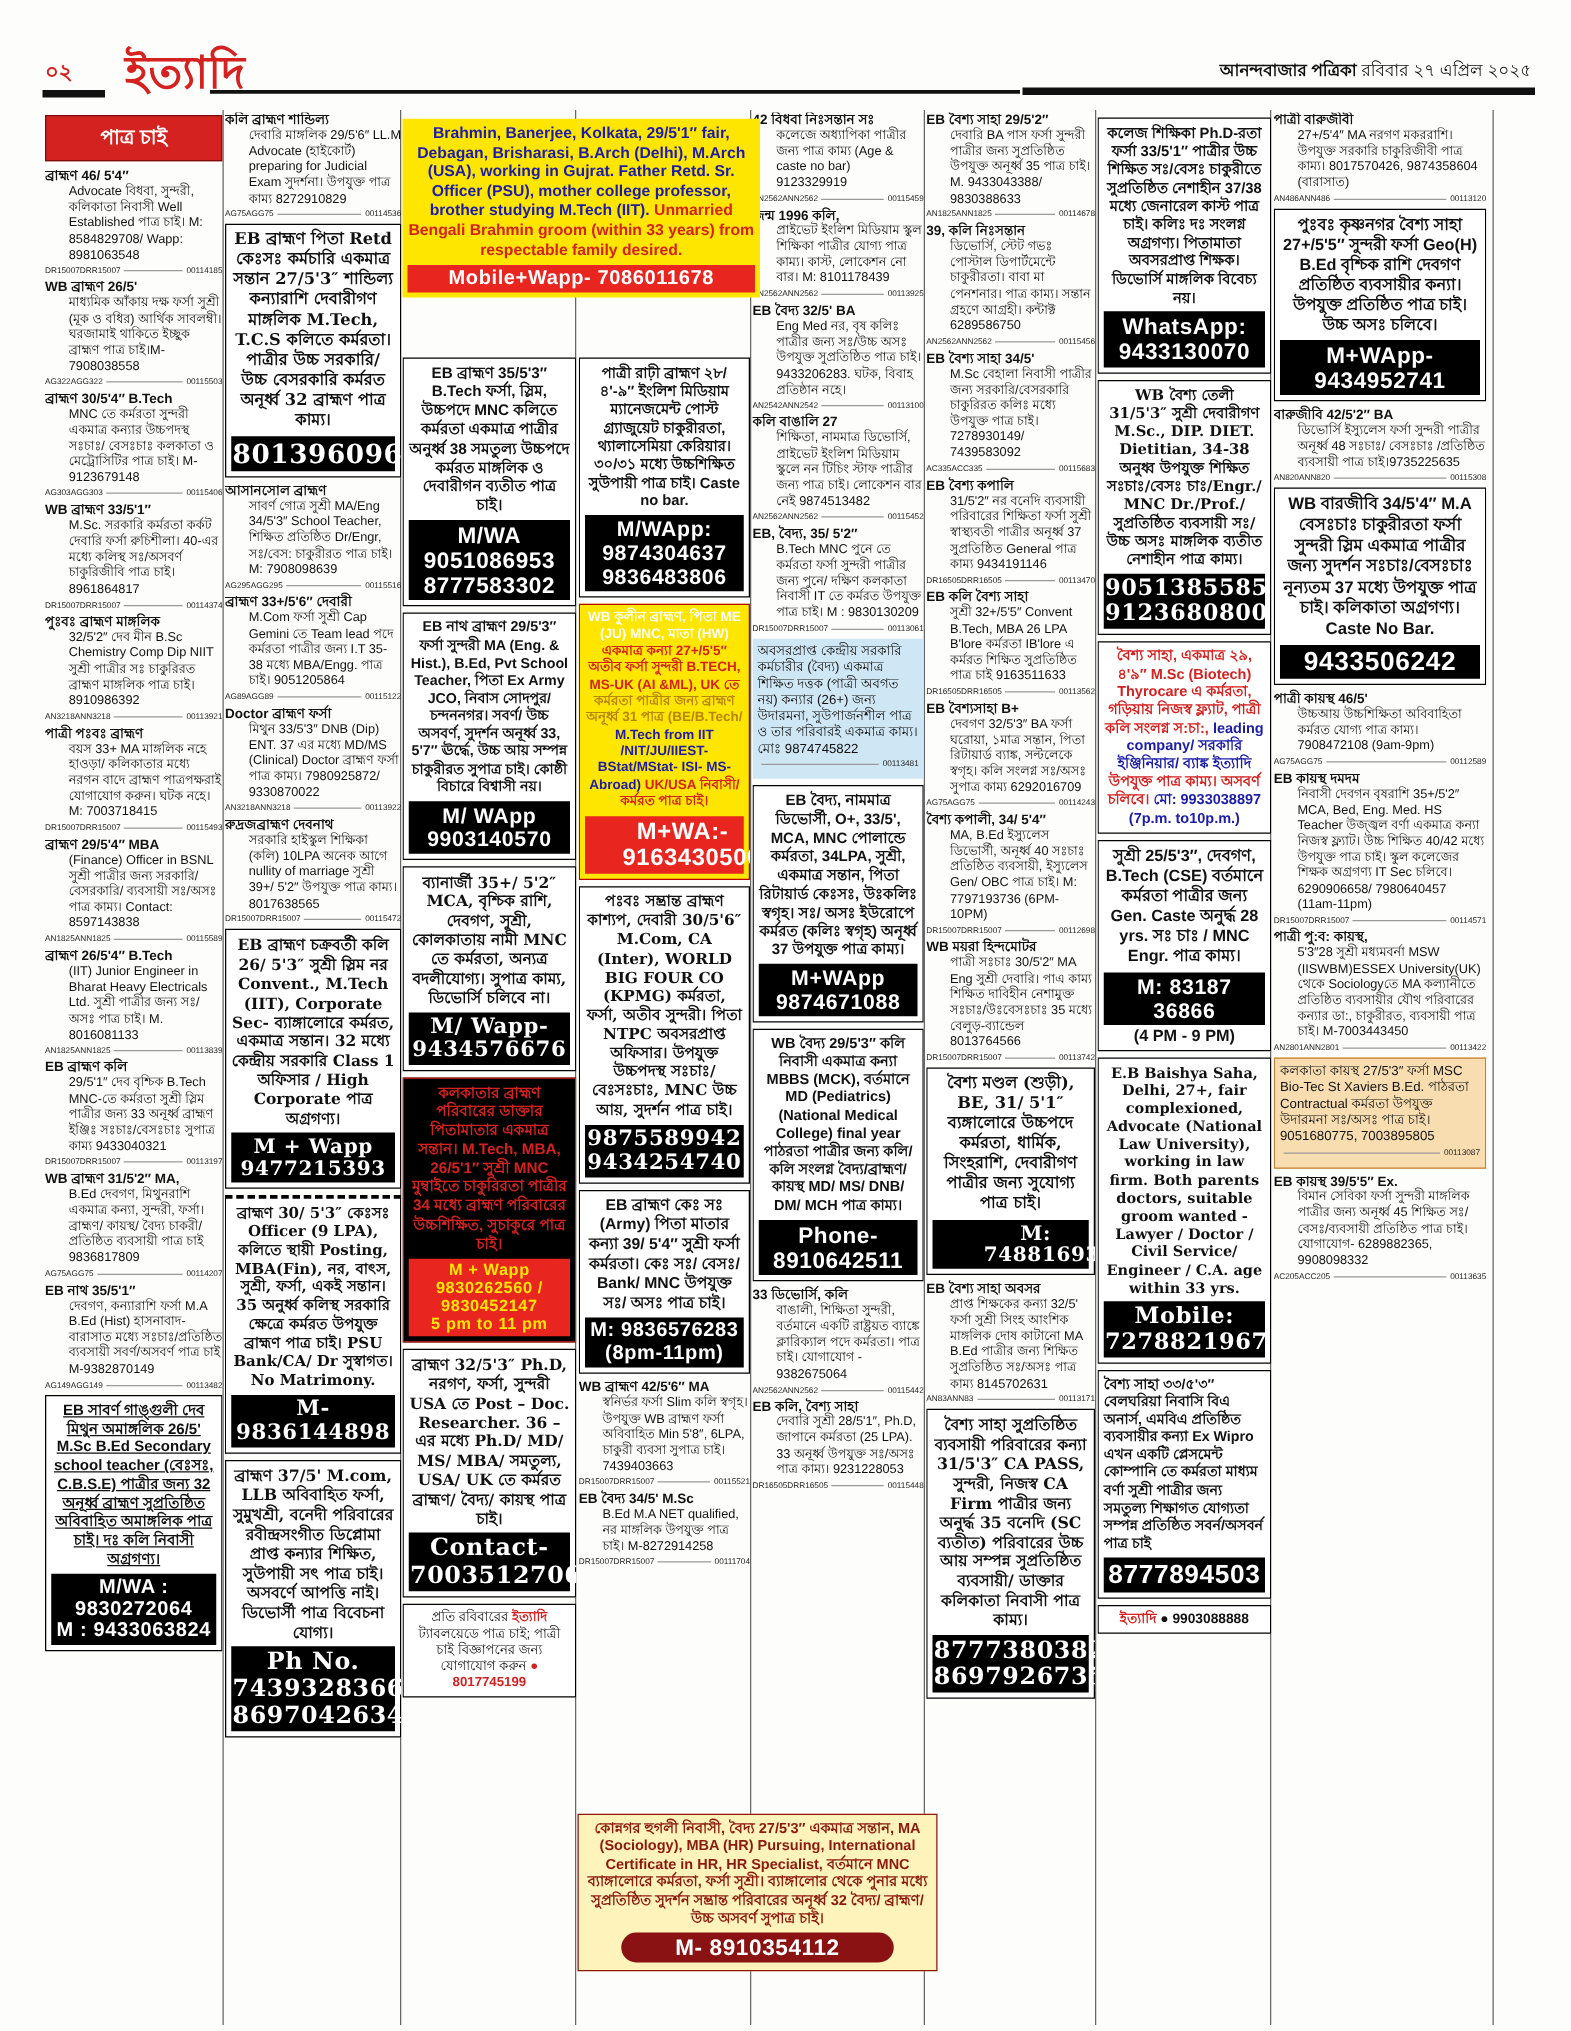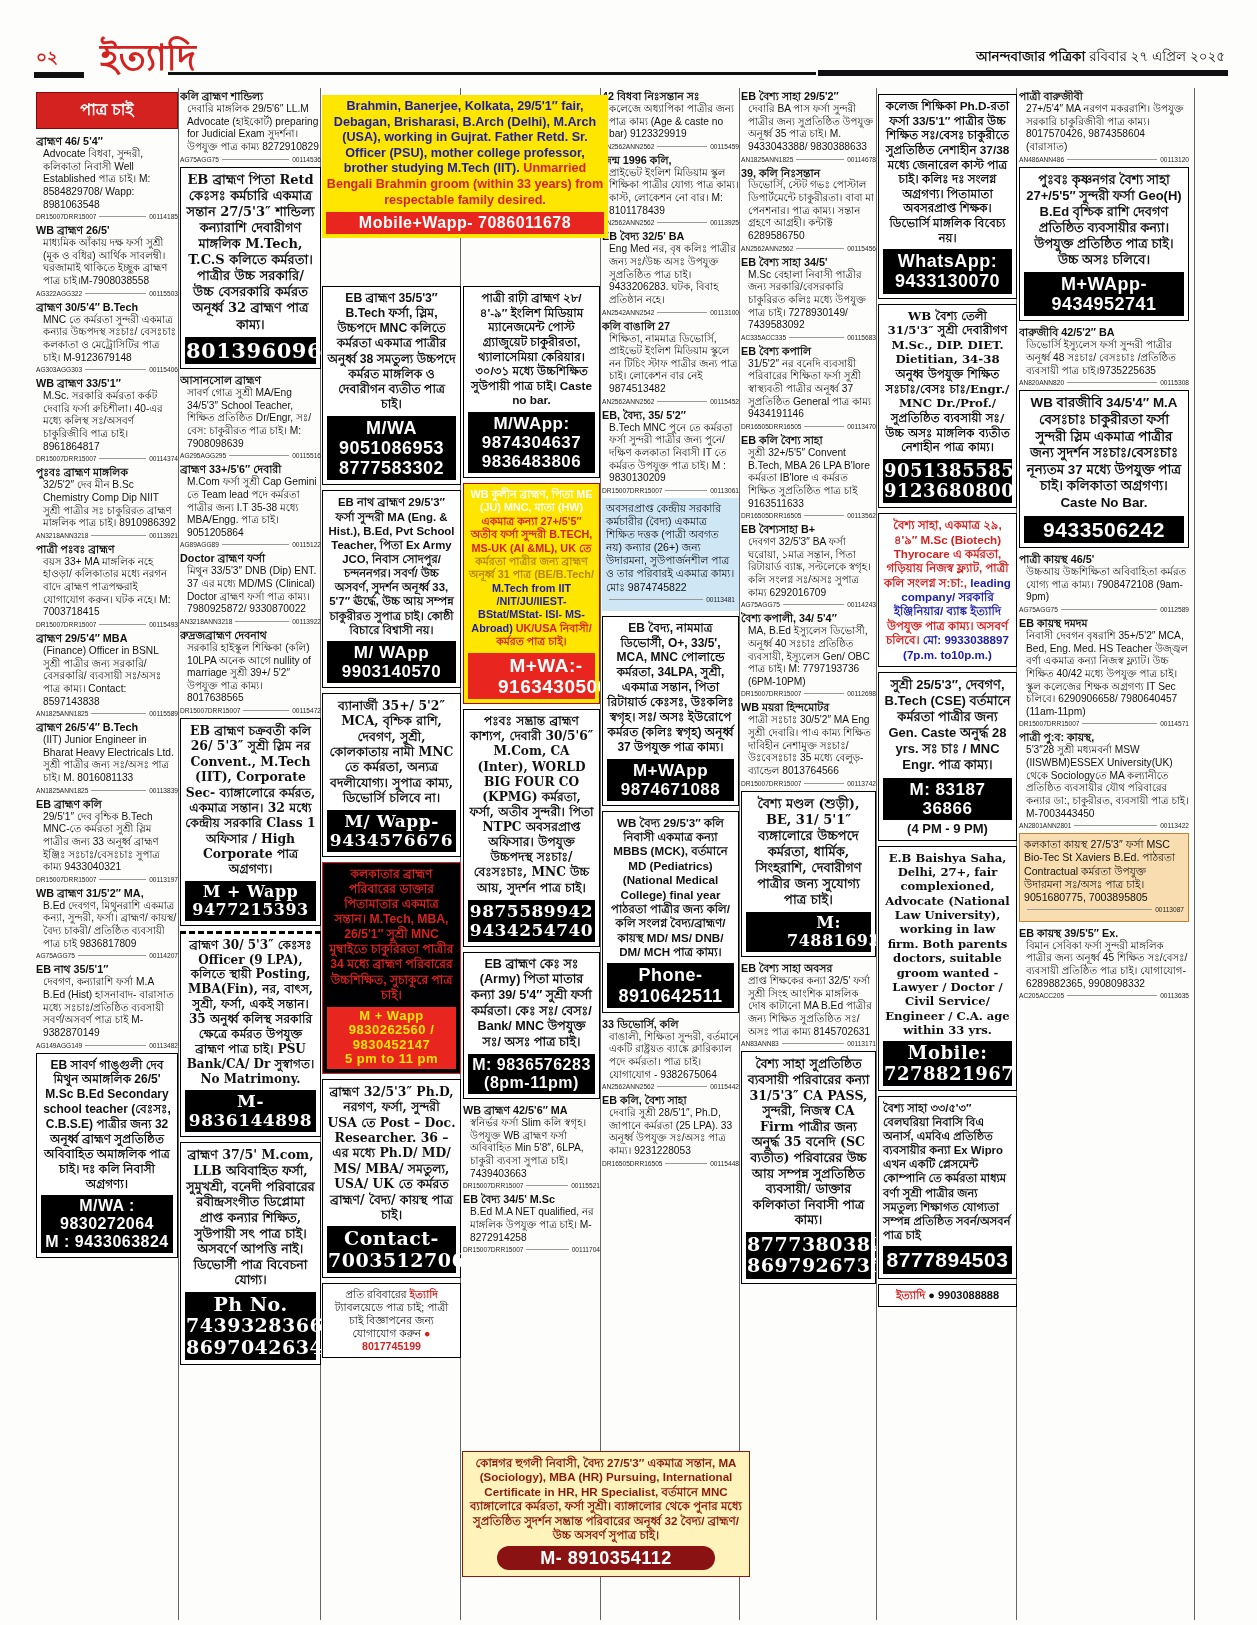--- a/index.html
+++ b/index.html
@@ -17,21 +17,21 @@
   .hdr-mast{position:absolute;right:32px;top:46px;font-size:13.5px;text-align:right;}
   .hdr-mast b{font-weight:bold;}
   
   .vline{position:absolute;width:1px;background:#666;top:88px;height:1532px;}
   .col{position:absolute;overflow:hidden;}
   .ad{margin:0 0 3px 0;}
   .section{background:#d42220;color:#fff;font-weight:bold;text-align:center;
     font-size:16px;padding:4px 2px;margin:2px 0 6px 0;border:1px solid #7d0d0d;}
   .t{font-weight:bold;font-size:10.8px;line-height:1.2;}
   .b{font-size:10.2px;line-height:1.24;}
-  .plain .b{padding-left:7px;}
+  .plain .b{padding-left:19px;}
   .boxed{border:1.5px solid #000;padding:4px 4px;margin:4px 0 5px 0;background:#fff;}
   .boxed .b{padding-left:0;font-size:10.6px;}
   .center{text-align:center;}
   .serif{font-family:"DejaVu Serif",serif;}
   .bold .b,.bold .t{font-weight:bold;}
   .phone{background:#000;color:#fff;font-weight:bold;text-align:center;
     font-size:15px;line-height:1.12;padding:2px 1px;margin-top:4px;letter-spacing:.5px;}
   .after{font-weight:bold;text-align:center;font-size:13px;margin-top:1px;}
   .foot{display:flex;align-items:center;font-size:6.6px;color:#222;margin:2px 0 4px 0;}
   .foot .ln{flex:1;border-top:1px solid #999;margin:0 3px;height:0;}
@@ -154,21 +154,21 @@
       <div class="ad plain">
         <div class="t">EB নাথ 35/5'1″</div>
         <div class="b">দেবগণ, কন্যারাশি ফর্সা M.A B.Ed (Hist) হাসনাবাদ- বারাসাত মধ্যে সঃচাঃ/প্রতিষ্ঠিত ব্যবসায়ী সবর্ণ/অসবর্ণ পাত্র চাই M-9382870149</div>
         <div class="foot">
           <span>AG149AGG149</span>
           <span class="ln"></span>
           <span>00113482</span>
         </div>
       </div>
       <div class="ad boxed center bold">
-        <div class="b" style="font-size: 12px;">EB সাবর্ণ গাঙ্গুলী দেব মিথুন অমাঙ্গলিক 26/5' M.Sc B.Ed Secondary school teacher (বেঃসঃ, C.B.S.E) পাত্রীর জন্য 32 অনূর্ধ্ব ব্রাহ্মণ সুপ্রতিষ্ঠিত অবিবাহিত অমাঙ্গলিক পাত্র চাই। দঃ কলি নিবাসী অগ্রগণ্য।</div>
+        <div class="b" style="font-size: 12px; text-decoration: underline;">EB সাবর্ণ গাঙ্গুলী দেব মিথুন অমাঙ্গলিক 26/5' M.Sc B.Ed Secondary school teacher (বেঃসঃ, C.B.S.E) পাত্রীর জন্য 32 অনূর্ধ্ব ব্রাহ্মণ সুপ্রতিষ্ঠিত অবিবাহিত অমাঙ্গলিক পাত্র চাই। দঃ কলি নিবাসী অগ্রগণ্য।</div>
         <div class="phone" style="font-size: 16px;">M/WA : 9830272064<br>M : 9433063824</div>
       </div>
     </div>
     <div class="col" style="left: 180px; top: 90px; width: 141px; height: 1530px;">
       <div class="ad plain">
         <div class="t">কলি ব্রাহ্মণ শান্ডিল্য</div>
         <div class="b">দেবারি মাঙ্গলিক 29/5'6″ LL.M Advocate (হাইকোর্ট) preparing for Judicial Exam সুদর্শনা। উপযুক্ত পাত্র কাম্য 8272910829</div>
         <div class="foot">
           <span>AG75AGG75</span>
           <span class="ln"></span>

